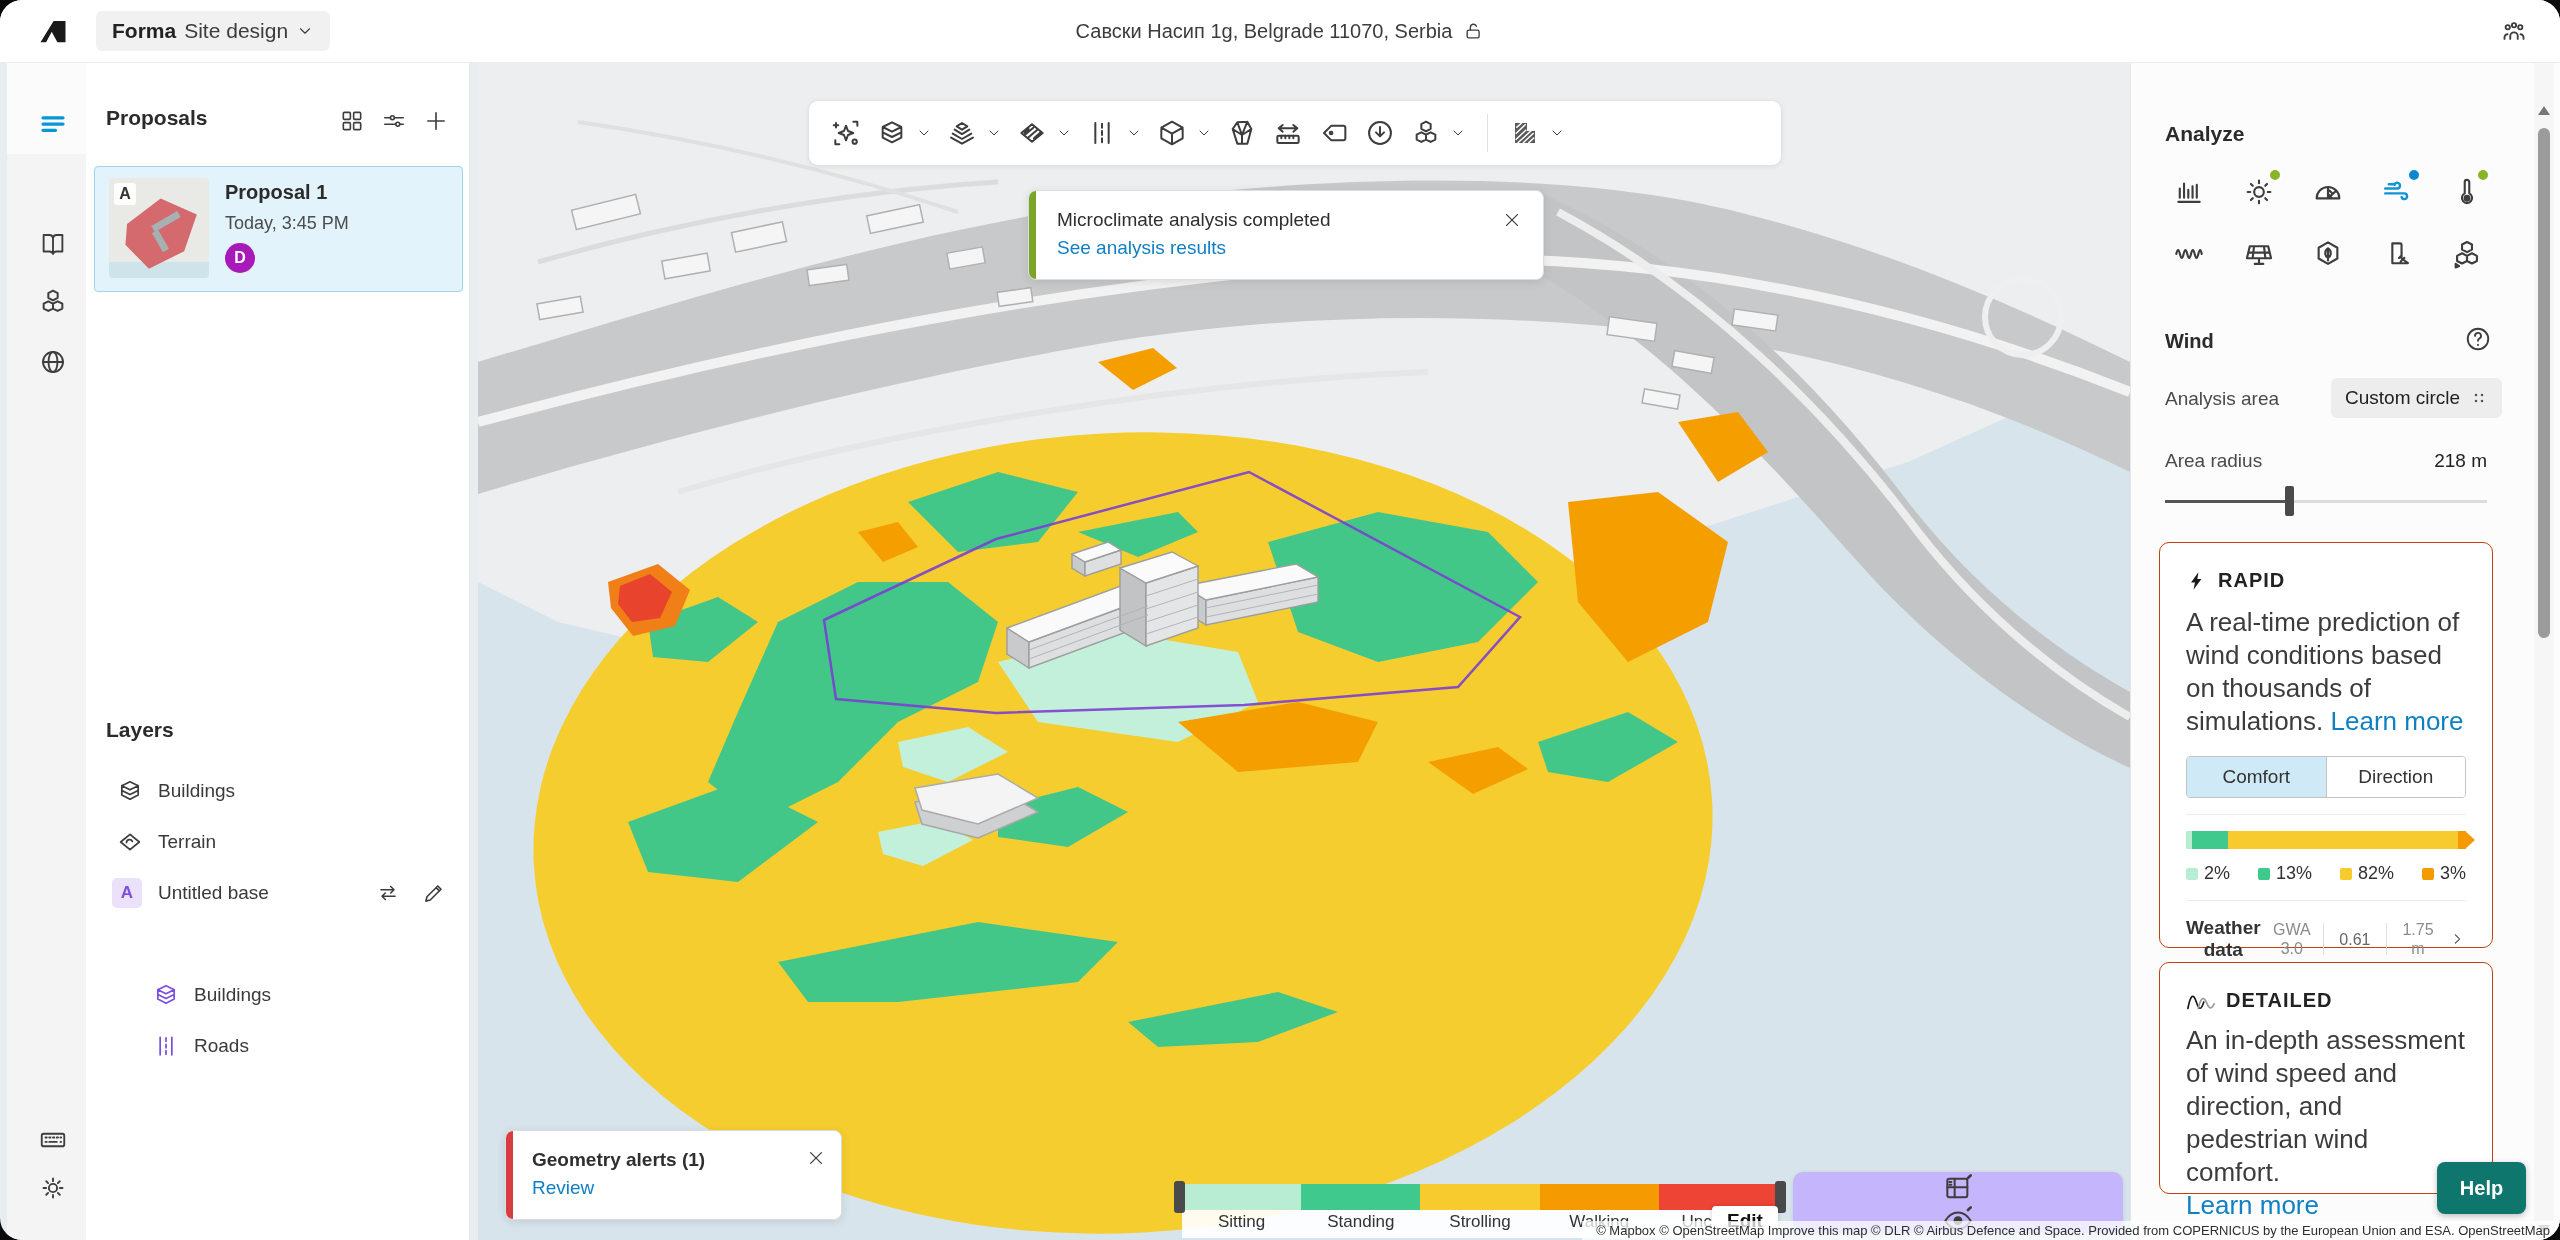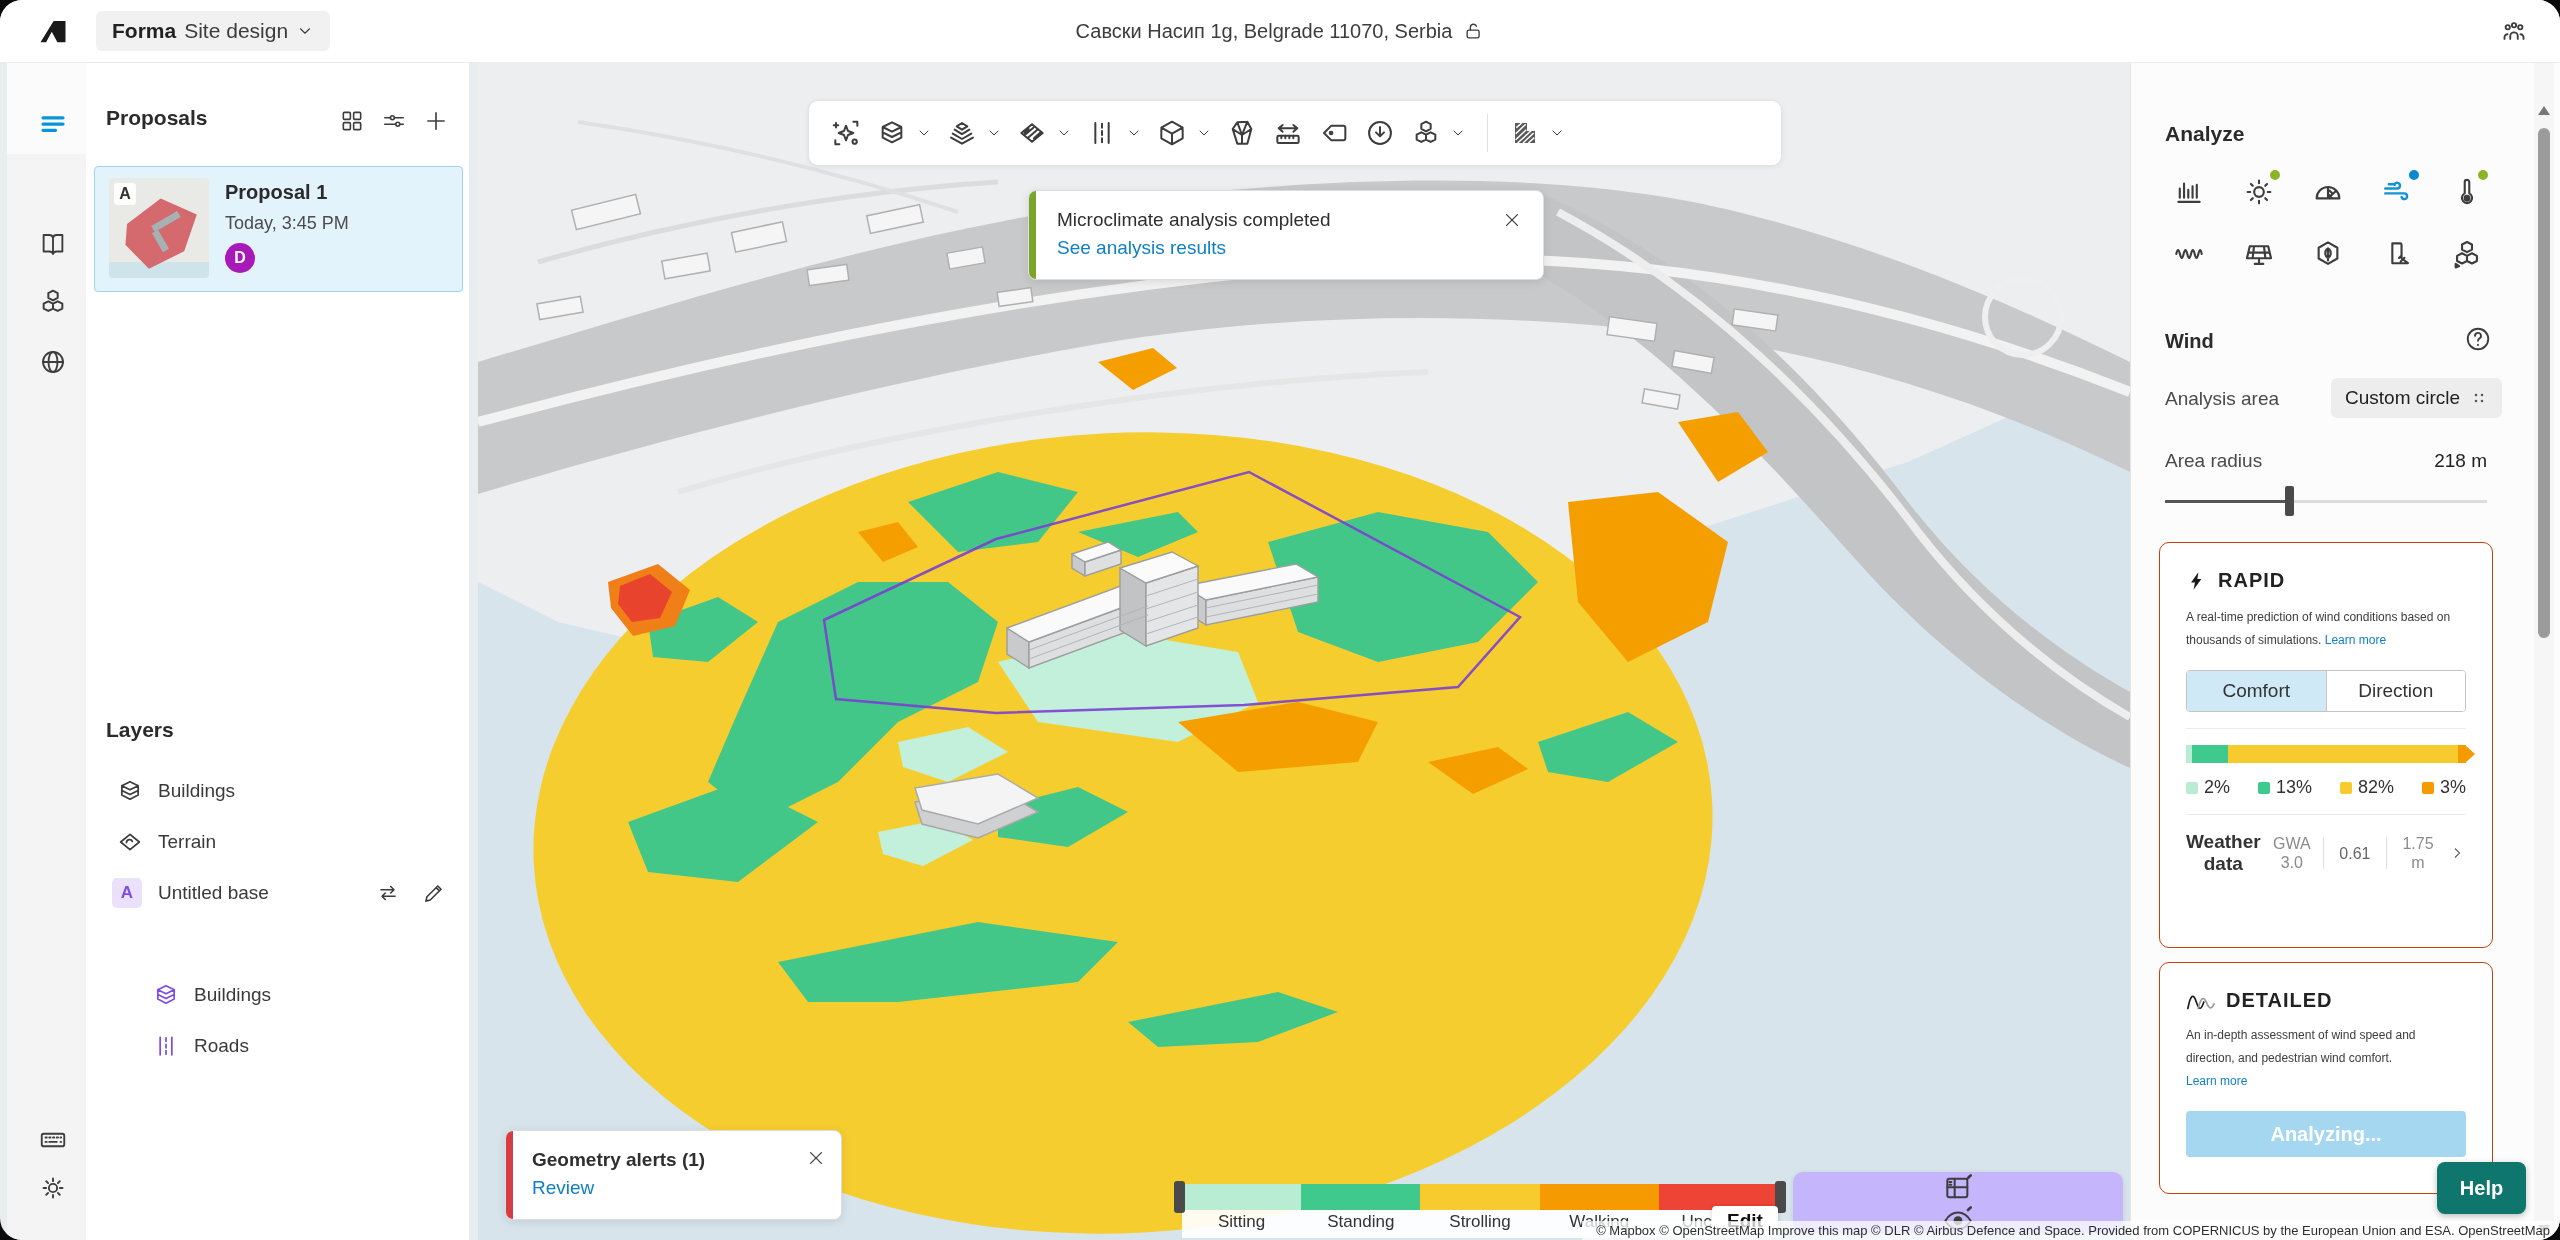--- a/index.html
+++ b/index.html
@@ -56,21 +56,21 @@
   
   #rightpanel{left:2130px;top:62px;right:0;bottom:0;background:#fcfcfc;border-left:1px solid #e6e6e6;z-index:31;}
   .rp{left:34px;} 
   .secttitle{font-size:21px;font-weight:bold;color:#2b2b2b;}
   .abtn{width:52px;height:52px;border-radius:6px;cursor:pointer;position:relative;}
   .badge{position:absolute;right:3px;top:2px;width:10px;height:10px;border-radius:50%;border:2px solid #fff;}
   .fieldlbl{font-size:19px;color:#4a4a4a;}
   .chip{height:40px;background:#ededed;border-radius:6px;padding:0 14px;gap:10px;font-size:19px;color:#222;cursor:pointer;}
   .card{left:28px;width:334px;background:#fff;border:1px solid #c2410c;border-radius:10px;box-sizing:border-box;padding:26px;}
   .cardtitle{font-size:20px;font-weight:bold;letter-spacing:1px;color:#222;}
-  .para{font-size:12px;line-height:23px;color:#3c3c3c;}
+  .para{font-size:26px;line-height:33px;color:#3c3c3c;}
   .blue{color:#1080c4;cursor:pointer;text-decoration:none;}
   .tabs{display:flex;border:1px solid #c4c4c4;border-radius:4px;overflow:hidden;height:40px;margin-top:18px;}
   .tabs>div{flex:1;font-size:19px;font-weight:500;color:#333;display:flex;align-items:center;justify-content:center;cursor:pointer;background:#fff;}
   .tabs>div.active{background:#cfe9f7;}
   .divider{height:1px;background:#ececec;margin:16px 0;}
   #distbar{display:flex;height:18px;border-radius:9px 0 0 9px;overflow:visible;}
   #distbar>div{height:18px;}
   .chiprow{display:flex;justify-content:space-between;margin-top:14px;}
   .dchip{display:flex;align-items:center;gap:6px;font-size:18px;color:#333;}
   .sw{width:12px;height:12px;border-radius:2px;display:inline-block;}

